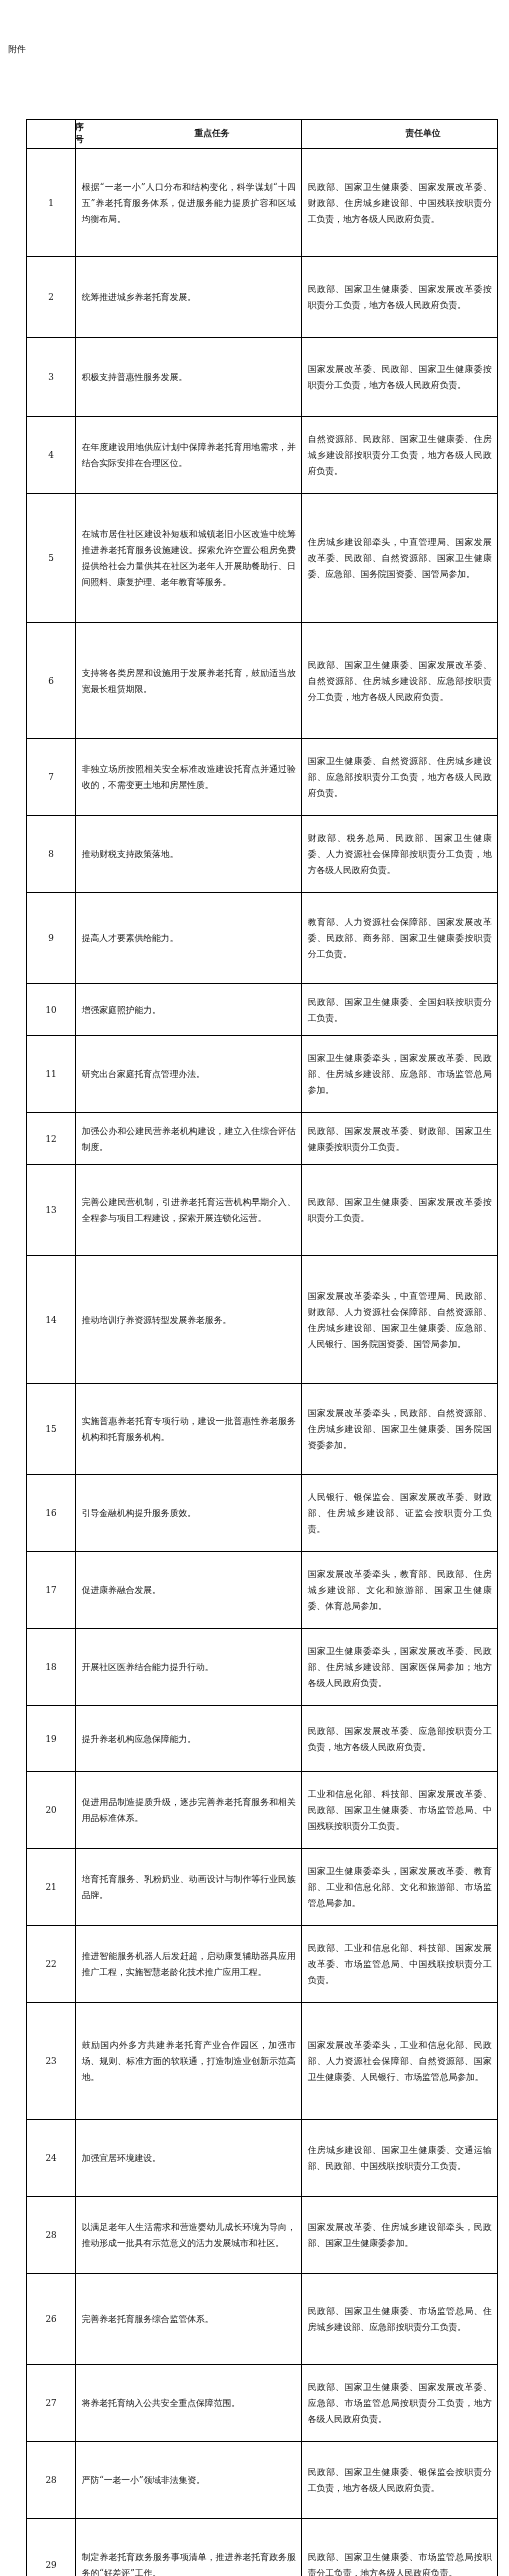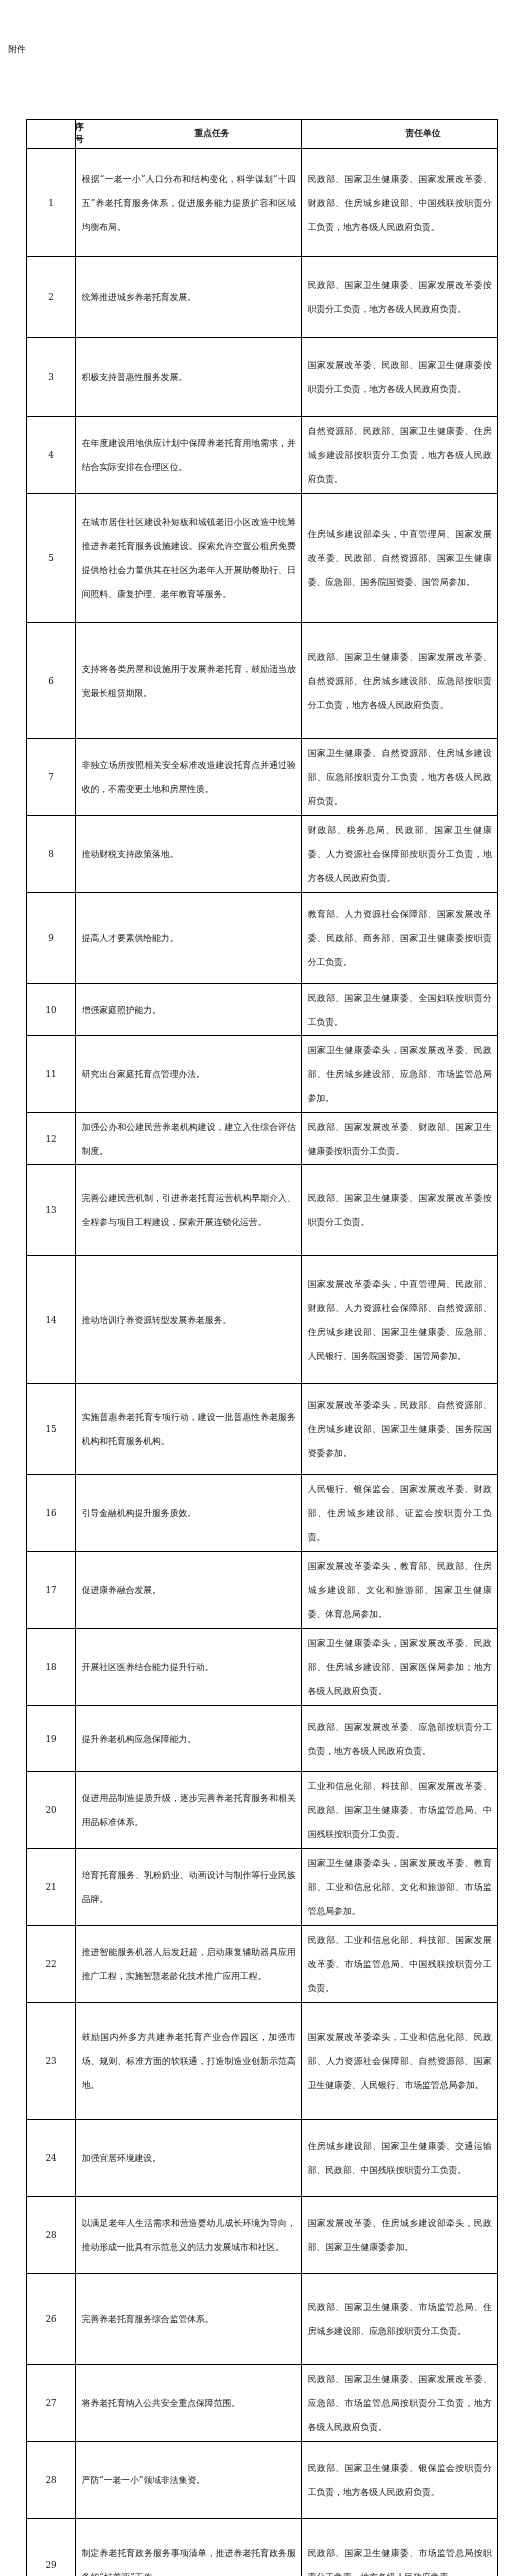--- a/index.html
+++ b/index.html
@@ -11,21 +11,21 @@
   .title { position: absolute; left: 0; width: 510px; top: 53px; text-align: center; font-size: 14px; line-height: 21.6px; letter-spacing: 0.5px; }
   table.tasks {
     position: absolute; left: 26px; top: 119px; width: 471px;
     border-collapse: collapse; table-layout: fixed;
   }
   table.tasks th, table.tasks td {
     border: 1px solid #000000; font-size: 8.8px; vertical-align: middle;
   }
   table.tasks th { height: 26px; font-weight: bold; text-align: center; font-size: 8.8px; padding-left: 48px; }
   table.tasks td.num { text-align: center; }
-  table.tasks td.txt { padding: 0 5.2px 0 5.7px; line-height: 24px; text-align: justify; margin-left: 28px; }
+  table.tasks td.txt { padding: 0 5.2px 0 5.7px; line-height: 16px; text-align: justify; margin-left: 28px; }
   col.c1 { width: 49px; } col.c2 { width: 226px; } col.c3 { width: 196px; }
 </style>
 </head>
 <body>
 
 <div class="attach-label">附件</div>
 
 <div class="title">
 </div>
 

